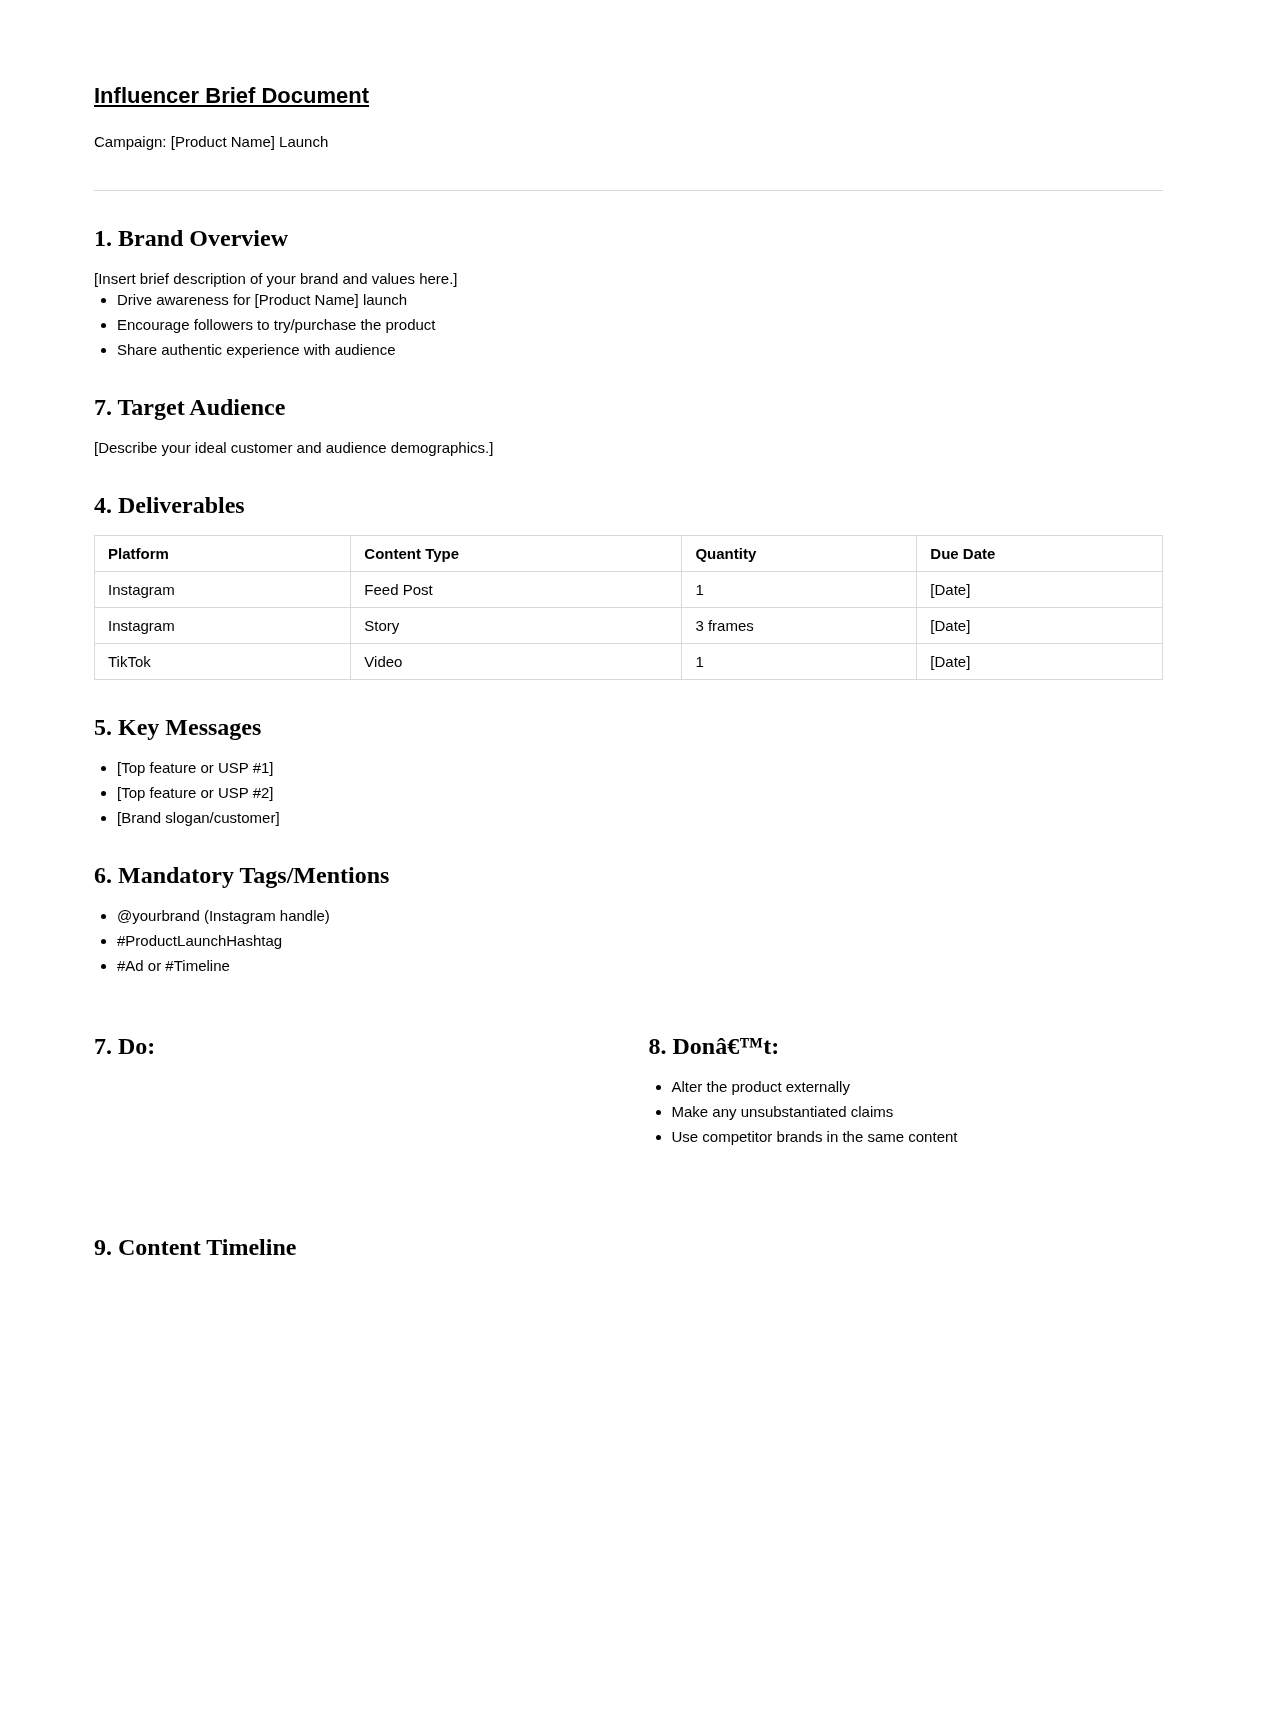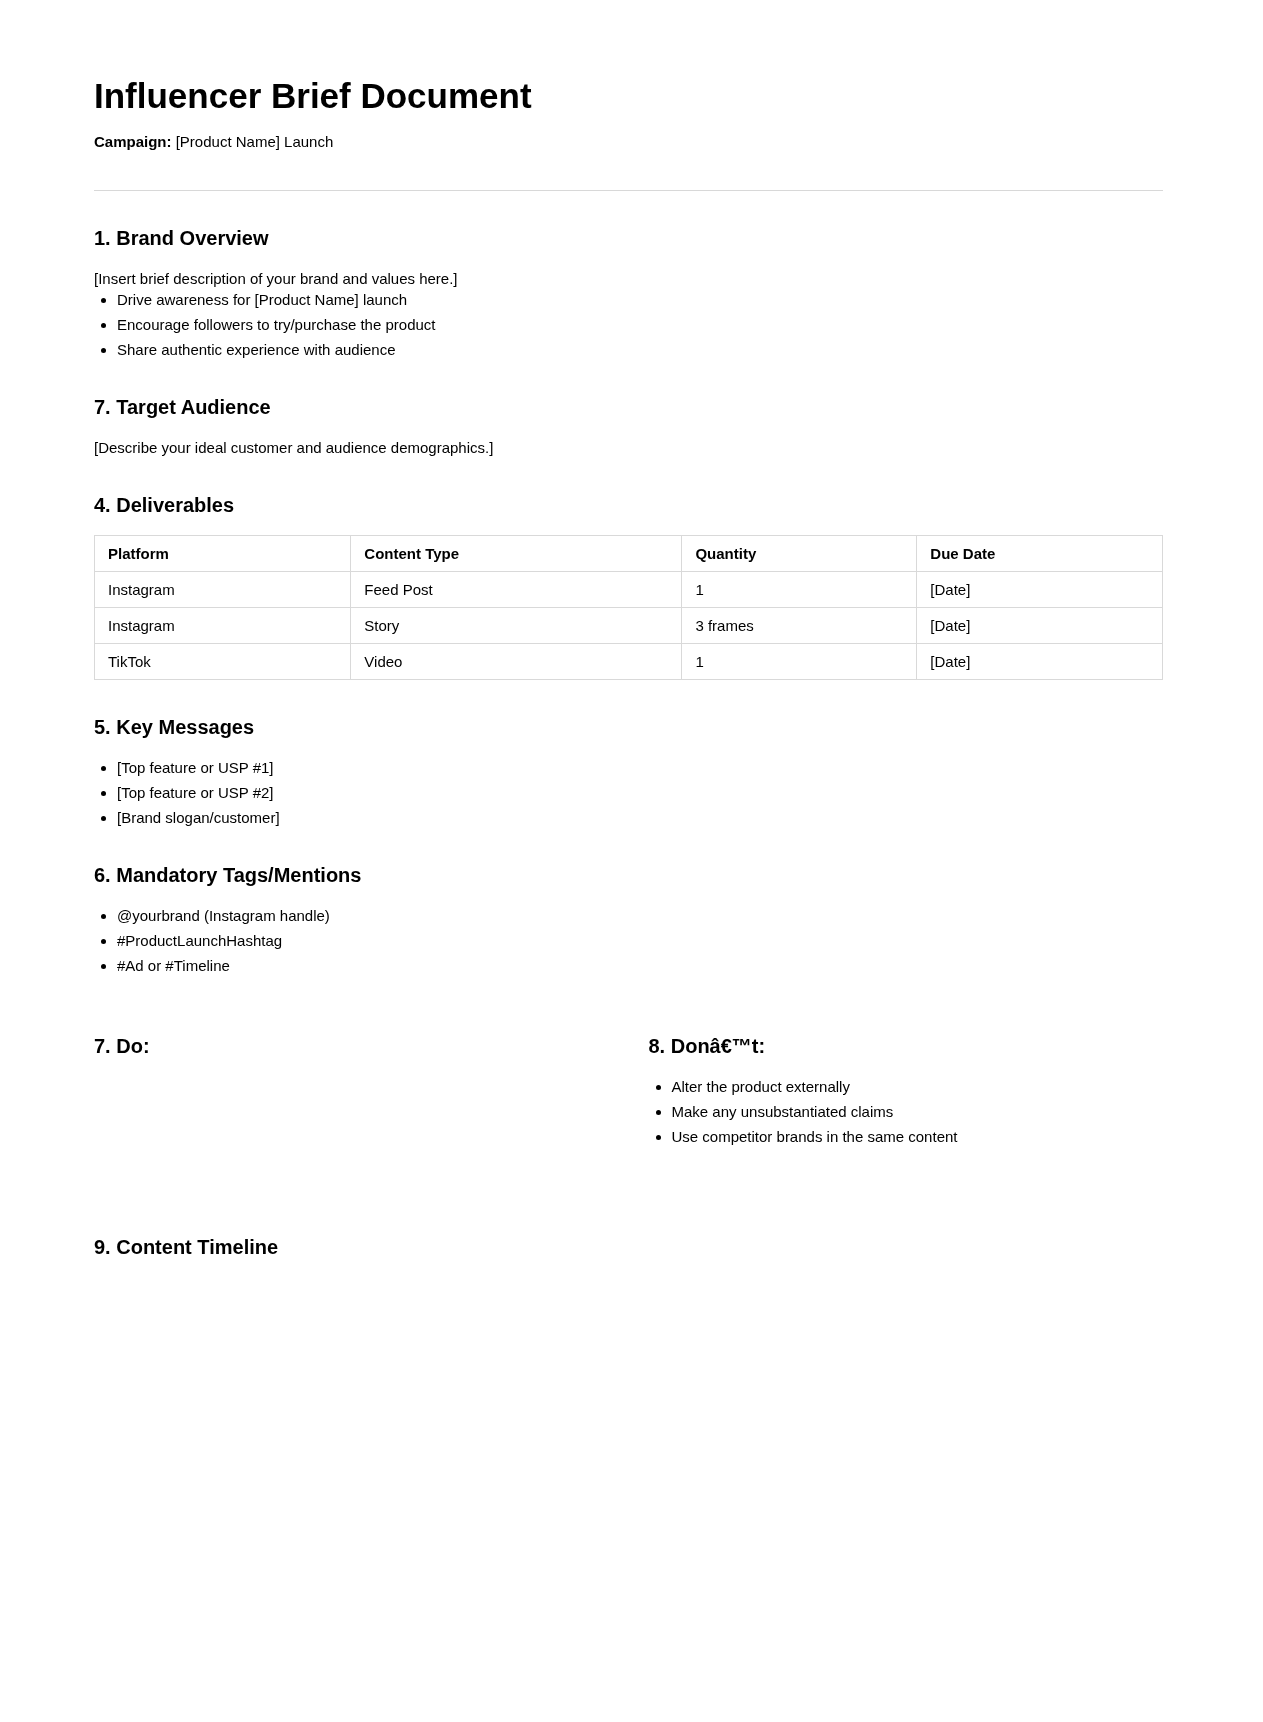--- a/index.html
+++ b/index.html
@@ -8,37 +8,39 @@
     width: 1263px;
     min-height: 1722px;
     background: #ffffff;
     color: #000000;
     font-family: "Liberation Sans", "DejaVu Sans", sans-serif;
     font-size: 15px;
     line-height: 1.4;
     padding: 78px 100px 60px 94px;
   }
   .doc-title {
-    font-size: 35px;
+    font-size: 22px;
     line-height: 35px;
     font-weight: bold;
     margin: 0 0 18px 0;
+    text-decoration: underline;
   }
   .campaign-line { margin: 0; }
-  .campaign-label { font-weight: bold; }
+  .campaign-label { font-weight: normal; }
   .divider {
     border: none;
     border-top: 1px solid #d8d8d8;
     margin: 38px 0 0 0;
   }
   .sec-heading {
-    font-size: 20px;
+    font-size: 24px;
     line-height: 24px;
     font-weight: bold;
     margin: 35px 0 18px 0;
+    font-family: Liberation Serif, serif;
   }
   .body-text { margin: 0; }
   ul.bullets {
     margin: 0;
     padding-left: 23px;
   }
   ul.bullets li { margin-bottom: 4px; }
   table.deliverables {
     border-collapse: collapse;
     width: 100%;

